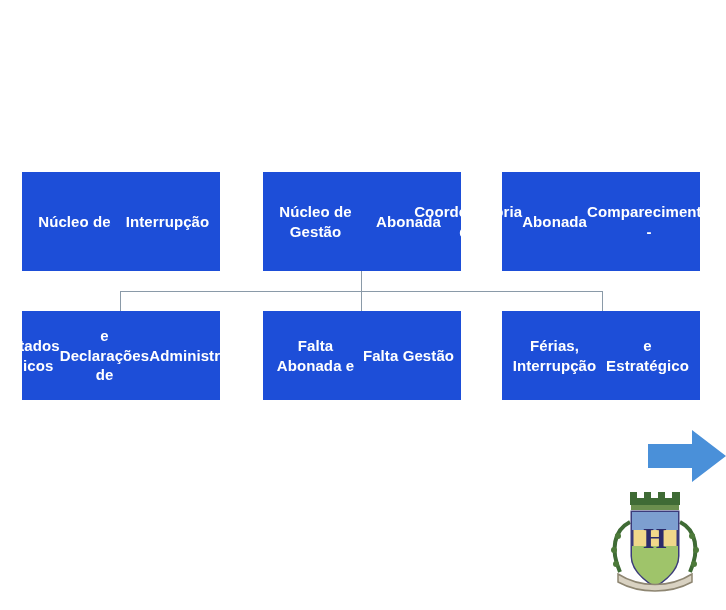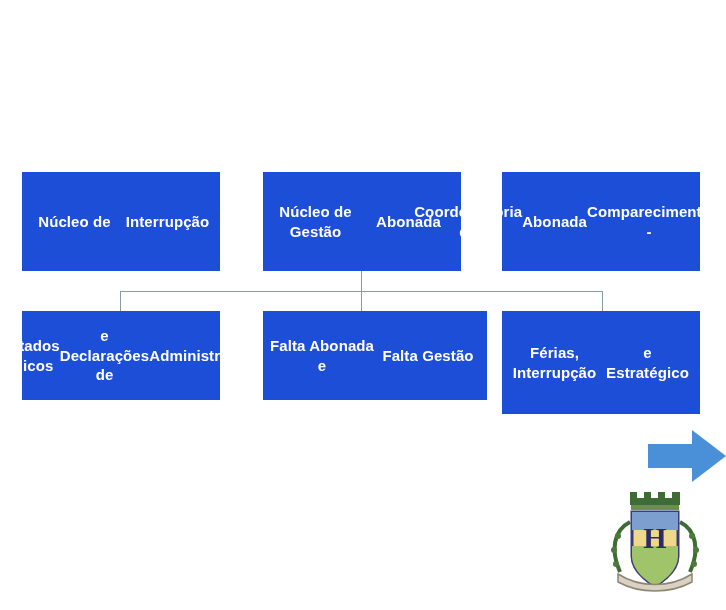--- a/index.html
+++ b/index.html
@@ -39,22 +39,22 @@
   .node span {
     display: block;
     width: 100%;
   }
   
   #node-planejamento { left: 22px;  top: 172px; width: 198px; height: 99px; }
   #node-gestao       { left: 263px; top: 172px; width: 198px; height: 99px; }
   #node-coordenadoria{ left: 502px; top: 172px; width: 198px; height: 99px; }
   
   #node-atestados    { left: 22px;  top: 311px; width: 198px; height: 89px; }
-  #node-falta        { left: 263px; top: 311px; width: 224px; height: 89px; }
-  #node-ferias       { left: 502px; top: 311px; width: 198px; height: 103px; }
+  #node-falta        { left: 263px; top: 311px; width: 198px; height: 89px; }
+  #node-ferias       { left: 502px; top: 311px; width: 198px; height: 89px; }
 
   .connector {
     position: absolute;
     background: #8a9aa8;
   }
   
   #conn-drop      { left: 361px; top: 271px; width: 1px;  height: 21px; }
   
   #conn-bus       { left: 120px; top: 291px; width: 483px; height: 1px; }
   

